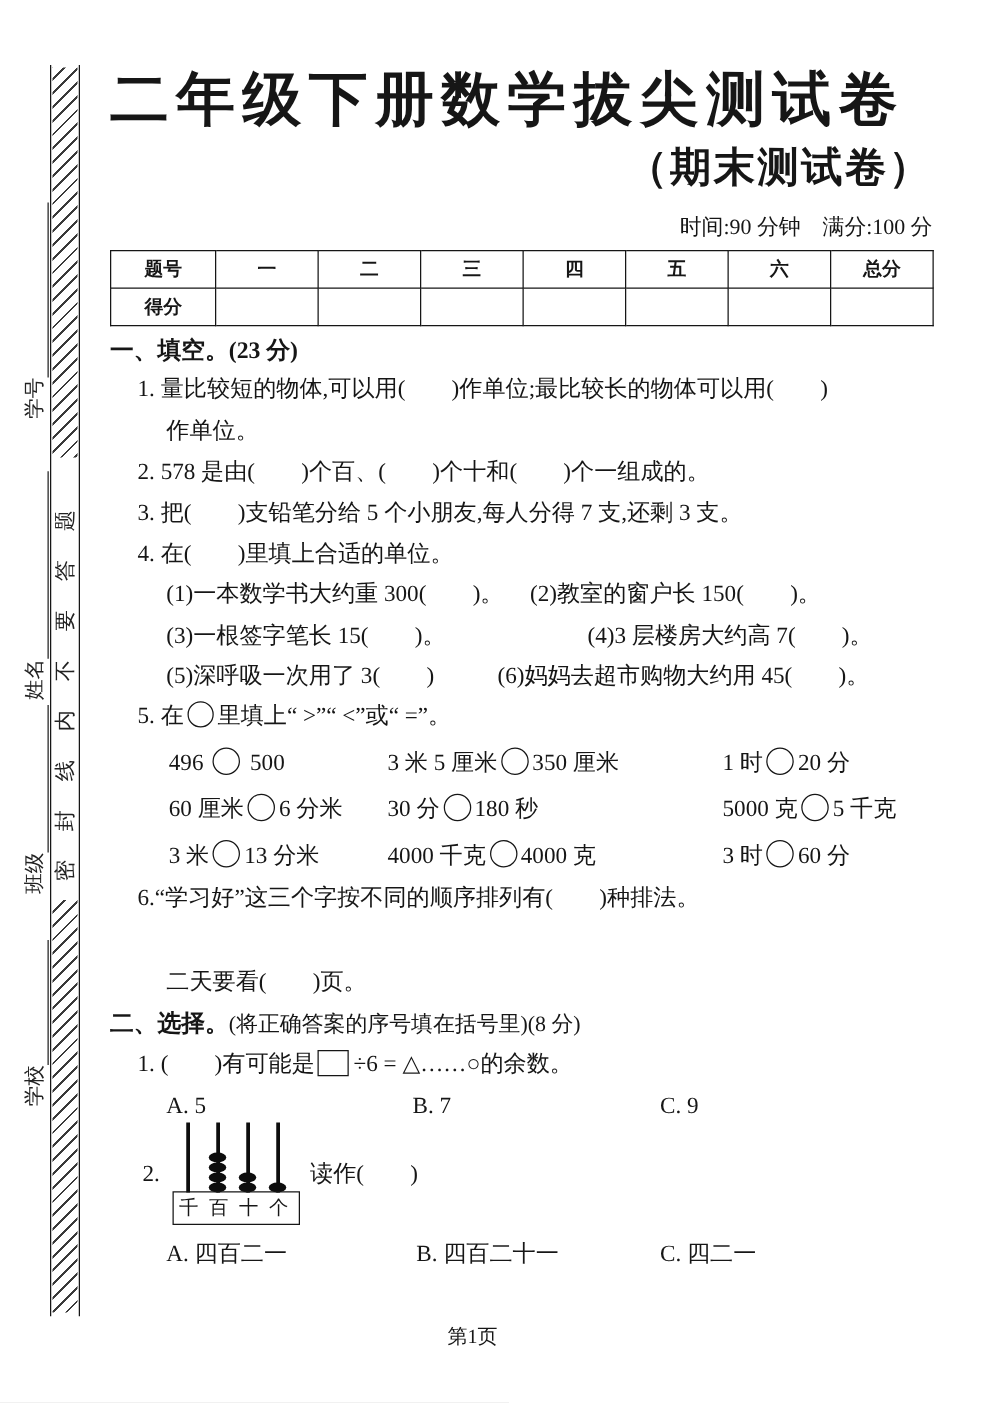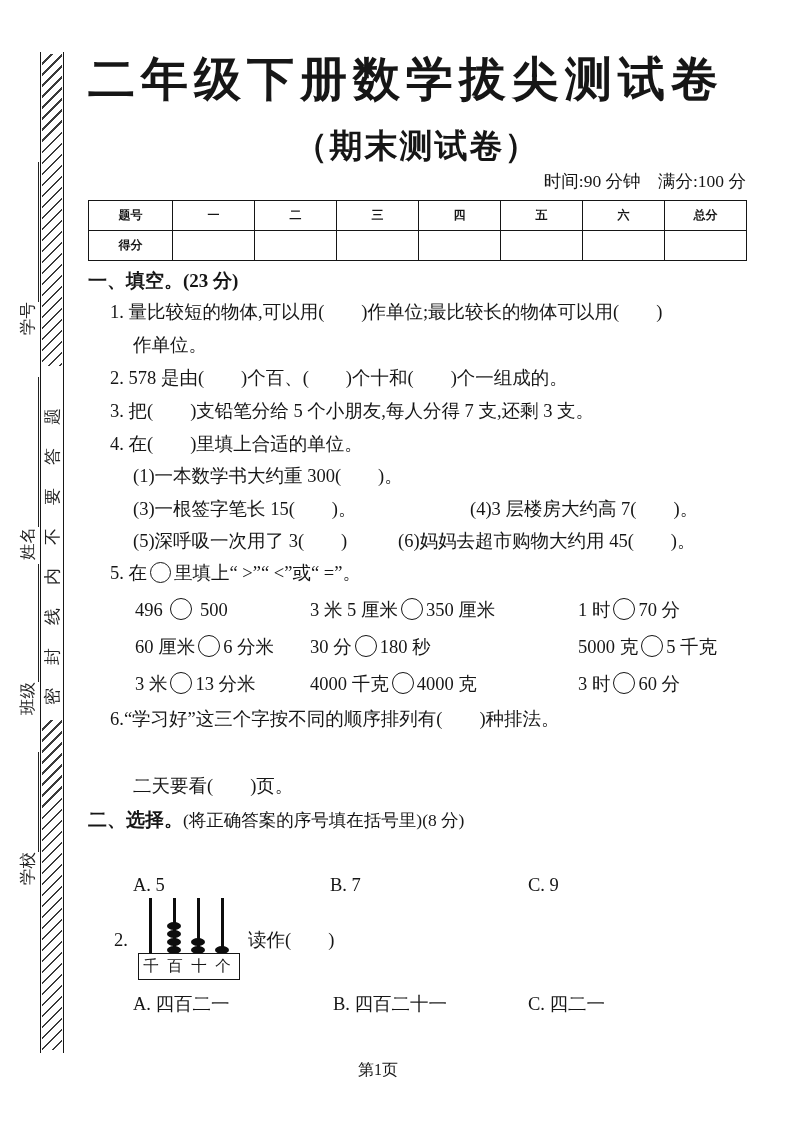--- a/index.html
+++ b/index.html
@@ -6,27 +6,27 @@
   .page{
     position:relative;width:793px;height:1122px;background:#ffffff;overflow:hidden;
     font-family:"Liberation Serif","DejaVu Serif",serif;color:#161616;margin:0 auto;
   }
   .ln{position:absolute;white-space:pre;font-size:18.5px;line-height:25px;}
   .b{font-weight:bold;}
   .kaiti{font-size:17.5px;}
   
   .title{position:absolute;left:88px;top:48px;width:658px;text-align:left;
          font-size:47px;font-weight:bold;letter-spacing:6px;white-space:pre;}
-  .subtitle{position:absolute;left:88px;top:124px;width:658px;text-align:center;
+  .subtitle{position:absolute;left:88px;top:112px;width:658px;text-align:right;
             font-size:33px;font-weight:bold;letter-spacing:2px;white-space:pre;}
   .meta{position:absolute;right:47px;top:169px;font-size:17.5px;white-space:pre;}
   
   .score-table{position:absolute;left:88px;top:200px;border-collapse:collapse;table-layout:fixed;width:658px;}
   .score-table td{border:1.7px solid #161616;height:29px;text-align:center;
-                  font-size:12px;font-weight:bold;padding:0;}
+                  font-size:15px;font-weight:bold;padding:0;}
   
   .vline{position:absolute;top:52px;width:1.7px;height:1001px;background:#161616;}
   .hatch{position:absolute;left:41.5px;width:20px;
          background:repeating-linear-gradient(135deg,rgba(0,0,0,0) 0 6.2px,#3a3a3a 6.2px 7.8px);}
   .seal-text{position:absolute;left:-118px;top:534px;width:339px;height:22px;
              transform:rotate(-90deg);text-align:center;font-size:17px;
              letter-spacing:23px;white-space:pre;color:#222;}
   .side-label{position:absolute;height:22px;transform:rotate(-90deg);
               display:flex;align-items:flex-end;font-size:16.5px;white-space:pre;color:#222;}
   .lbl-line{display:inline-block;border-bottom:1.6px solid #222;height:14px;}
@@ -107,44 +107,46 @@
   </tbody>
     </table>
 
   <div class="ln b" style="left:88px;top:268px;font-size:19px">一、填空。(23 分)</div>
   <div class="ln" style="left:110px;top:300px">1. 量比较短的物体,可以用(　　)作单位;最比较长的物体可以用(　　)</div>
   <div class="ln" style="left:133px;top:333px">作单位。</div>
   <div class="ln" style="left:110px;top:366px">2. 578 是由(　　)个百、(　　)个十和(　　)个一组成的。</div>
   <div class="ln" style="left:110px;top:399px">3. 把(　　)支铅笔分给 5 个小朋友,每人分得 7 支,还剩 3 支。</div>
   <div class="ln" style="left:110px;top:432px">4. 在(　　)里填上合适的单位。</div>
   <div class="ln" style="left:133px;top:464px">(1)一本数学书大约重 300(　　)。</div>
+  <div class="ln" style="left:424px;top:464px">(2)教室的窗户长 150(　　)。</div>
   <div class="ln" style="left:133px;top:497px">(3)一根签字笔长 15(　　)。</div>
   <div class="ln" style="left:470px;top:497px">(4)3 层楼房大约高 7(　　)。</div>
   <div class="ln" style="left:133px;top:529px">(5)深呼吸一次用了 3(　　)</div>
   <div class="ln" style="left:398px;top:529px">(6)妈妈去超市购物大约用 45(　　)。</div>
 
   <div class="ln" style="left:110px;top:561px"><span>5. 在</span><span class="cmp-circle sm"></span><span>里填上“ &gt;”“ &lt;”或“ =”。</span></div>
 
   <div class="ln" style="left:135px;top:598px"><span>496 </span><span class="cmp-circle"></span><span> 500</span></div>
   <div class="ln" style="left:310px;top:598px"><span>3 米 5 厘米</span><span class="cmp-circle"></span><span>350 厘米</span></div>
-  <div class="ln" style="left:578px;top:598px"><span>1 时</span><span class="cmp-circle"></span><span>70 分</span></div>
+  <div class="ln" style="left:578px;top:598px"><span>1 时</span><span class="cmp-circle"></span><span>20 分</span></div>
 
   <div class="ln" style="left:135px;top:635px"><span>60 厘米</span><span class="cmp-circle"></span><span>6 分米</span></div>
   <div class="ln" style="left:310px;top:635px"><span>30 分</span><span class="cmp-circle"></span><span>180 秒</span></div>
   <div class="ln" style="left:578px;top:635px"><span>5000 克</span><span class="cmp-circle"></span><span>5 千克</span></div>
 
   <div class="ln" style="left:135px;top:672px"><span>3 米</span><span class="cmp-circle"></span><span>13 分米</span></div>
   <div class="ln" style="left:310px;top:672px"><span>4000 千克</span><span class="cmp-circle"></span><span>4000 克</span></div>
   <div class="ln" style="left:578px;top:672px"><span>3 时</span><span class="cmp-circle"></span><span>60 分</span></div>
 
   <div class="ln" style="left:110px;top:707px">6.“学习好”这三个字按不同的顺序排列有(　　)种排法。</div>
   <div class="ln" style="left:133px;top:774px">二天要看(　　)页。</div>
 
   <div class="ln" style="left:88px;top:807px"><span class="b" style="font-size:19px">二、选择。</span><span class="kaiti">(将正确答案的序号填在括号里)</span><span class="kaiti">(8 分)</span></div>
 
+  <div class="ln" style="left:110px;top:840px"><span>1. (　　)有可能是</span><span class="sq-box"></span><span>÷6 = △……○的余数。</span></div>
   <div class="ln" style="left:133px;top:873px">A. 5</div>
   <div class="ln" style="left:330px;top:873px">B. 7</div>
   <div class="ln" style="left:528px;top:873px">C. 9</div>
 
   <div class="ln" style="left:114px;top:928px">2.</div>
 
   <div class="abacus">
     <div class="rod" style="left:11px"></div>
     <div class="rod" style="left:35px"></div>
     <div class="rod" style="left:59px"></div>

